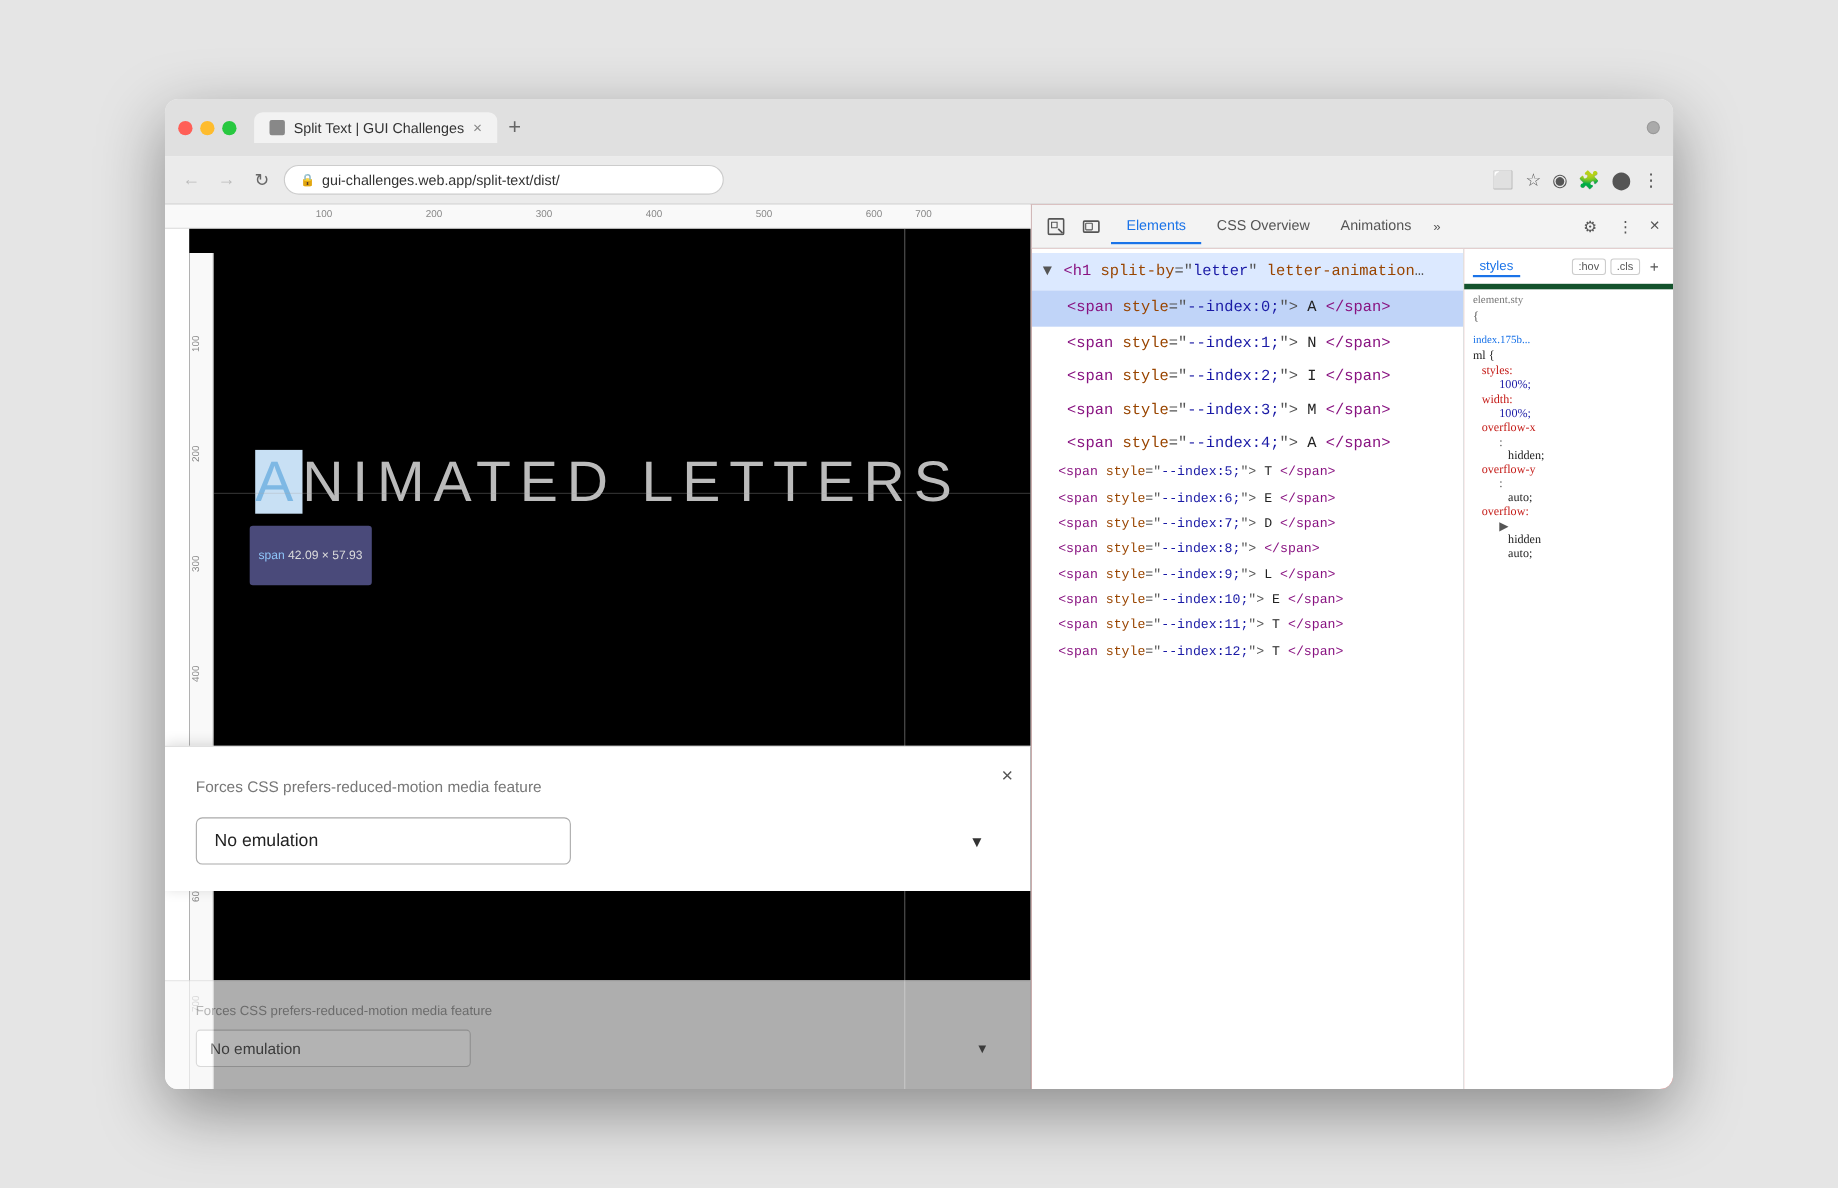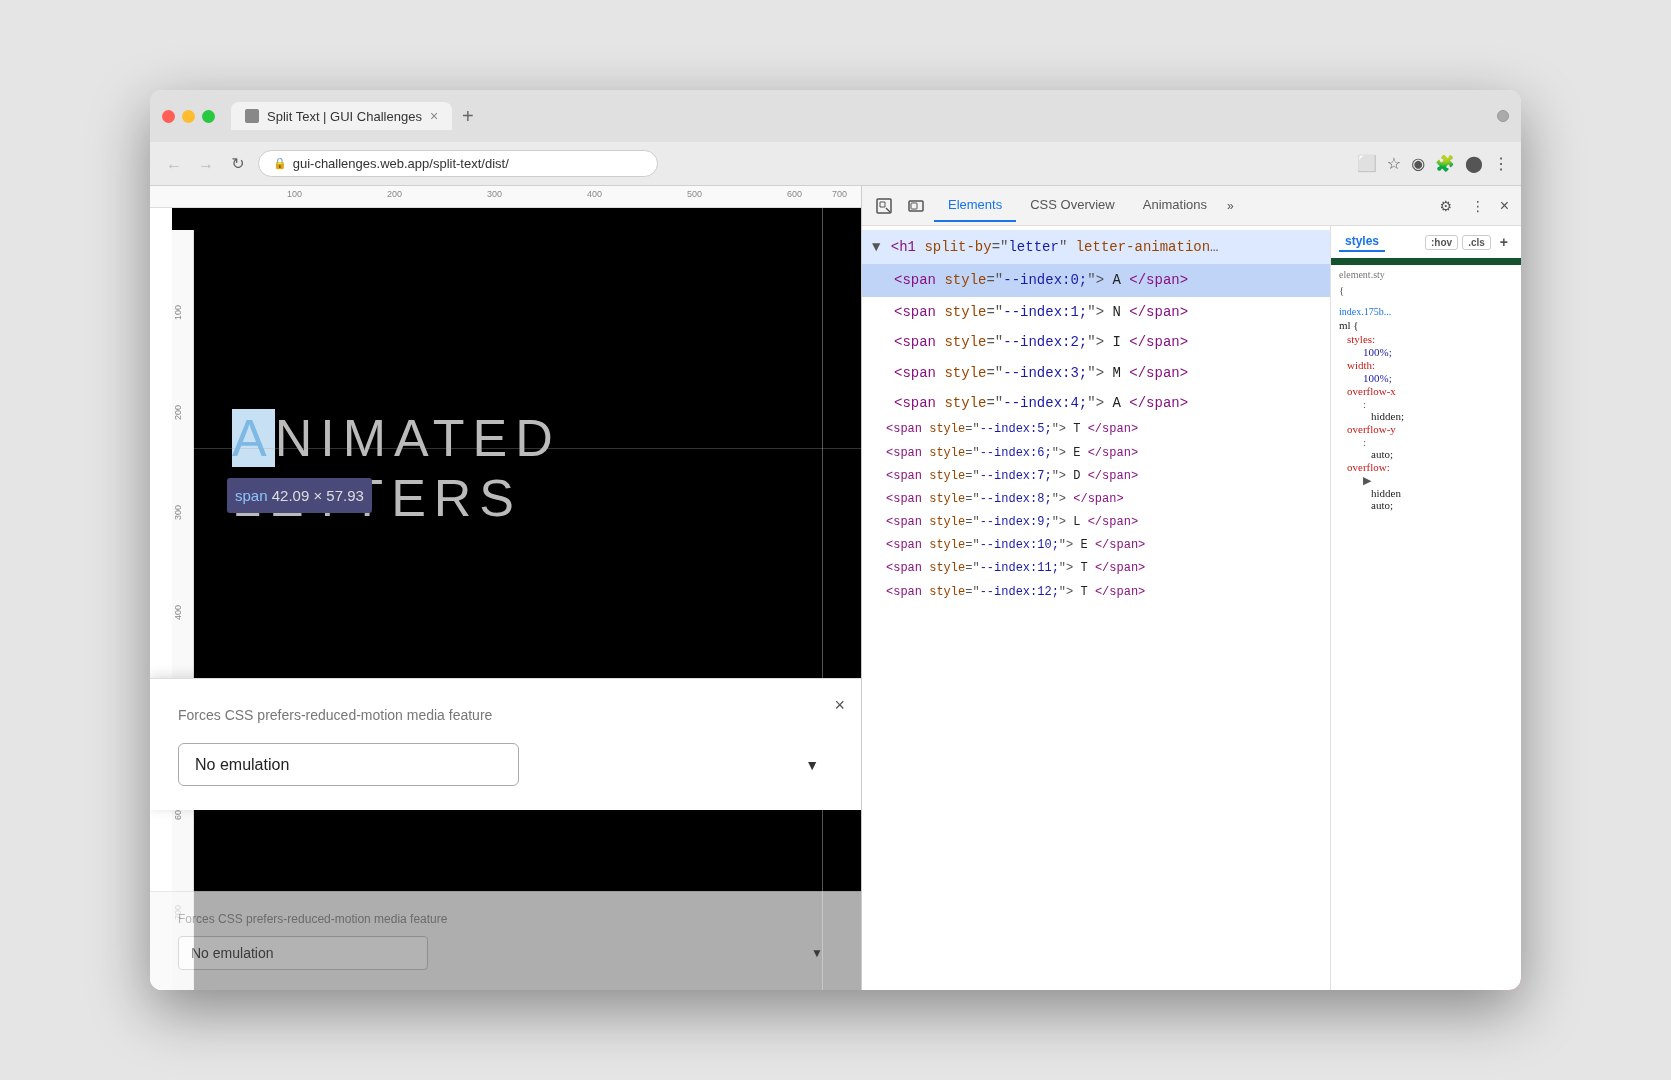--- a/index.html
+++ b/index.html
@@ -179,31 +179,31 @@
       background: #000000;
       overflow: hidden;
     }
     
     .element-tooltip {
       position: absolute;
       top: 270px;
       left: 55px;
       background: #4a4a7a;
       color: white;
-      font-size: 15px;
-      padding: 9px 8px;
+      font-size: 11px;
+      padding: 21px 8px;
       border-radius: 3px;
       white-space: nowrap;
       z-index: 10;
     }
     .element-tooltip .elem-name { color: #8ec4f8; }
     .element-tooltip .elem-size { color: #ddd; }
     
     .devtools-panel {
-      width: 660px;
+      width: 584px;
       background: #b91c1c;
       border-left: 1px solid #ccc;
       display: flex;
       flex-direction: column;
       flex-shrink: 0;
     }
     .devtools-header {
       height: 40px;
       background: #f3f3f3;
       border-bottom: 1px solid #ddd;
@@ -294,25 +294,24 @@
       background: white;
       overflow: hidden;
       display: flex;
       flex-direction: column;
       font-size: 12px;
     }
     .styles-panel-header {
       display: flex;
       align-items: center;
       padding: 6px 8px;
-      border-bottom: 7px solid #14532d;
+      border-bottom: 5px solid #14532d;
       font-size: 12px;
       color: #555;
       gap: 4px;
-      font-weight: bold;
     }
     .styles-tab {
       padding: 2px 6px;
       cursor: pointer;
       border-bottom: 2px solid transparent;
       color: #555;
     }
     .styles-tab.active {
       color: #1a73e8;
       border-bottom: 2px solid #1a73e8;

